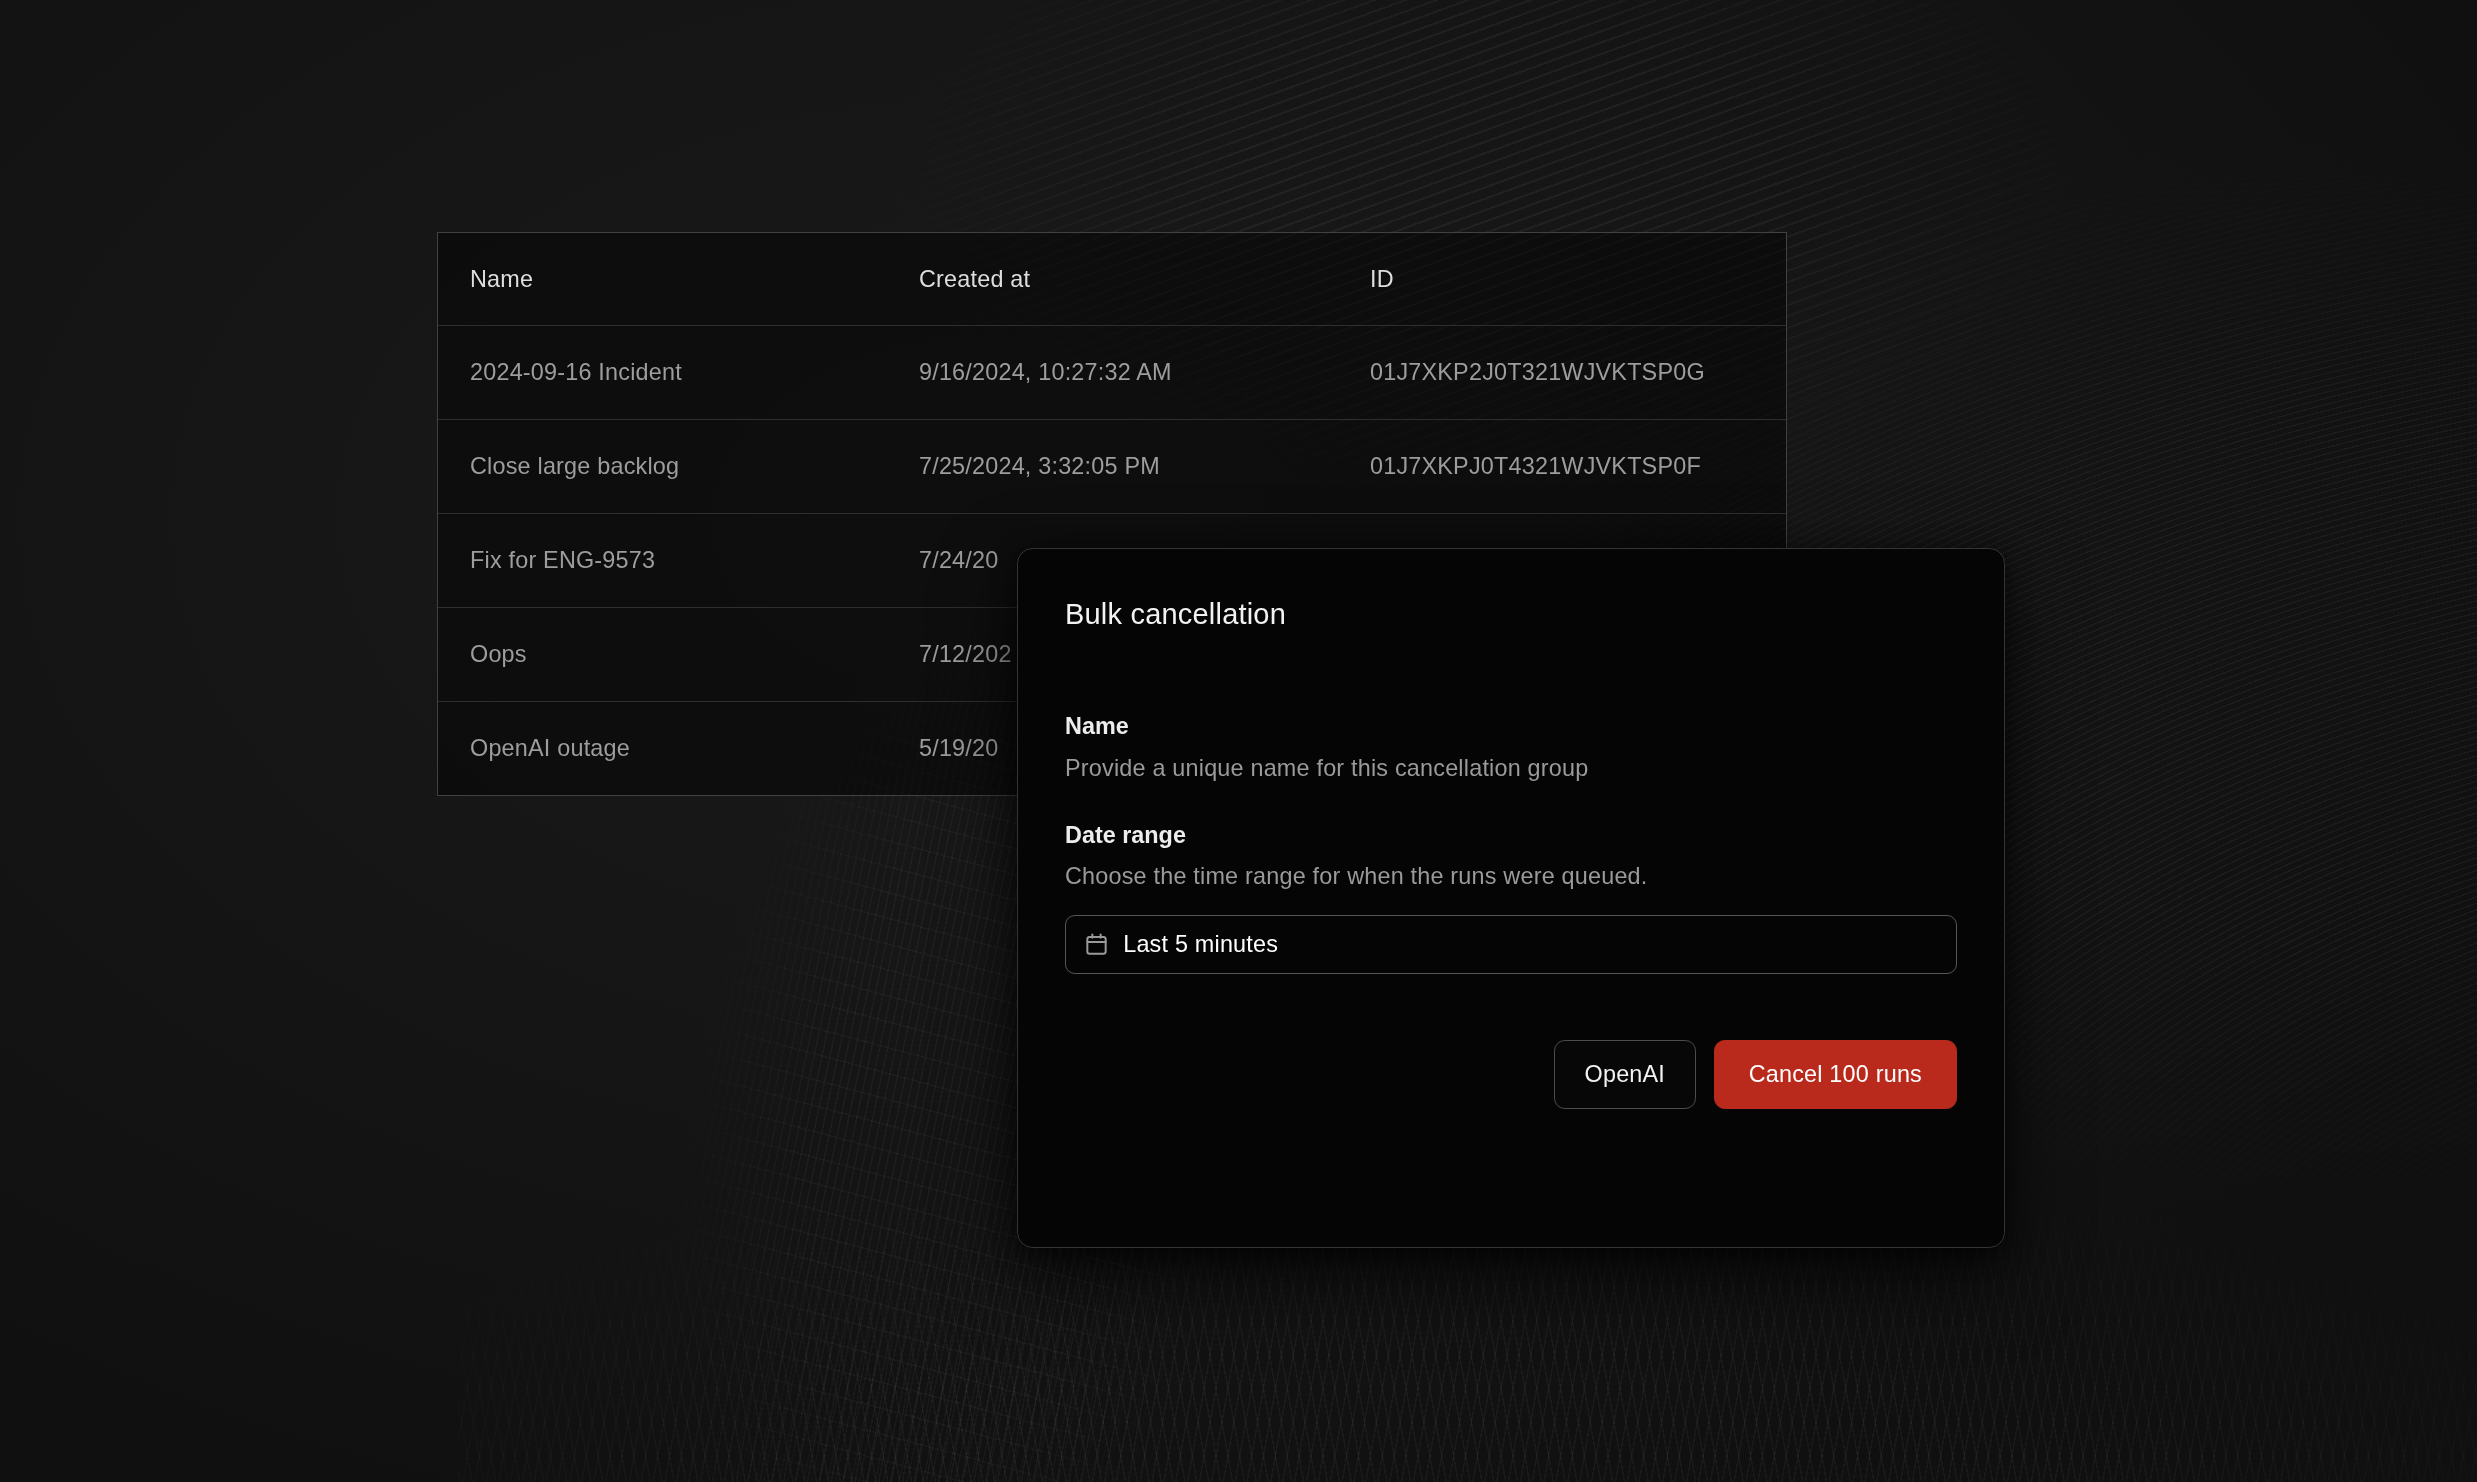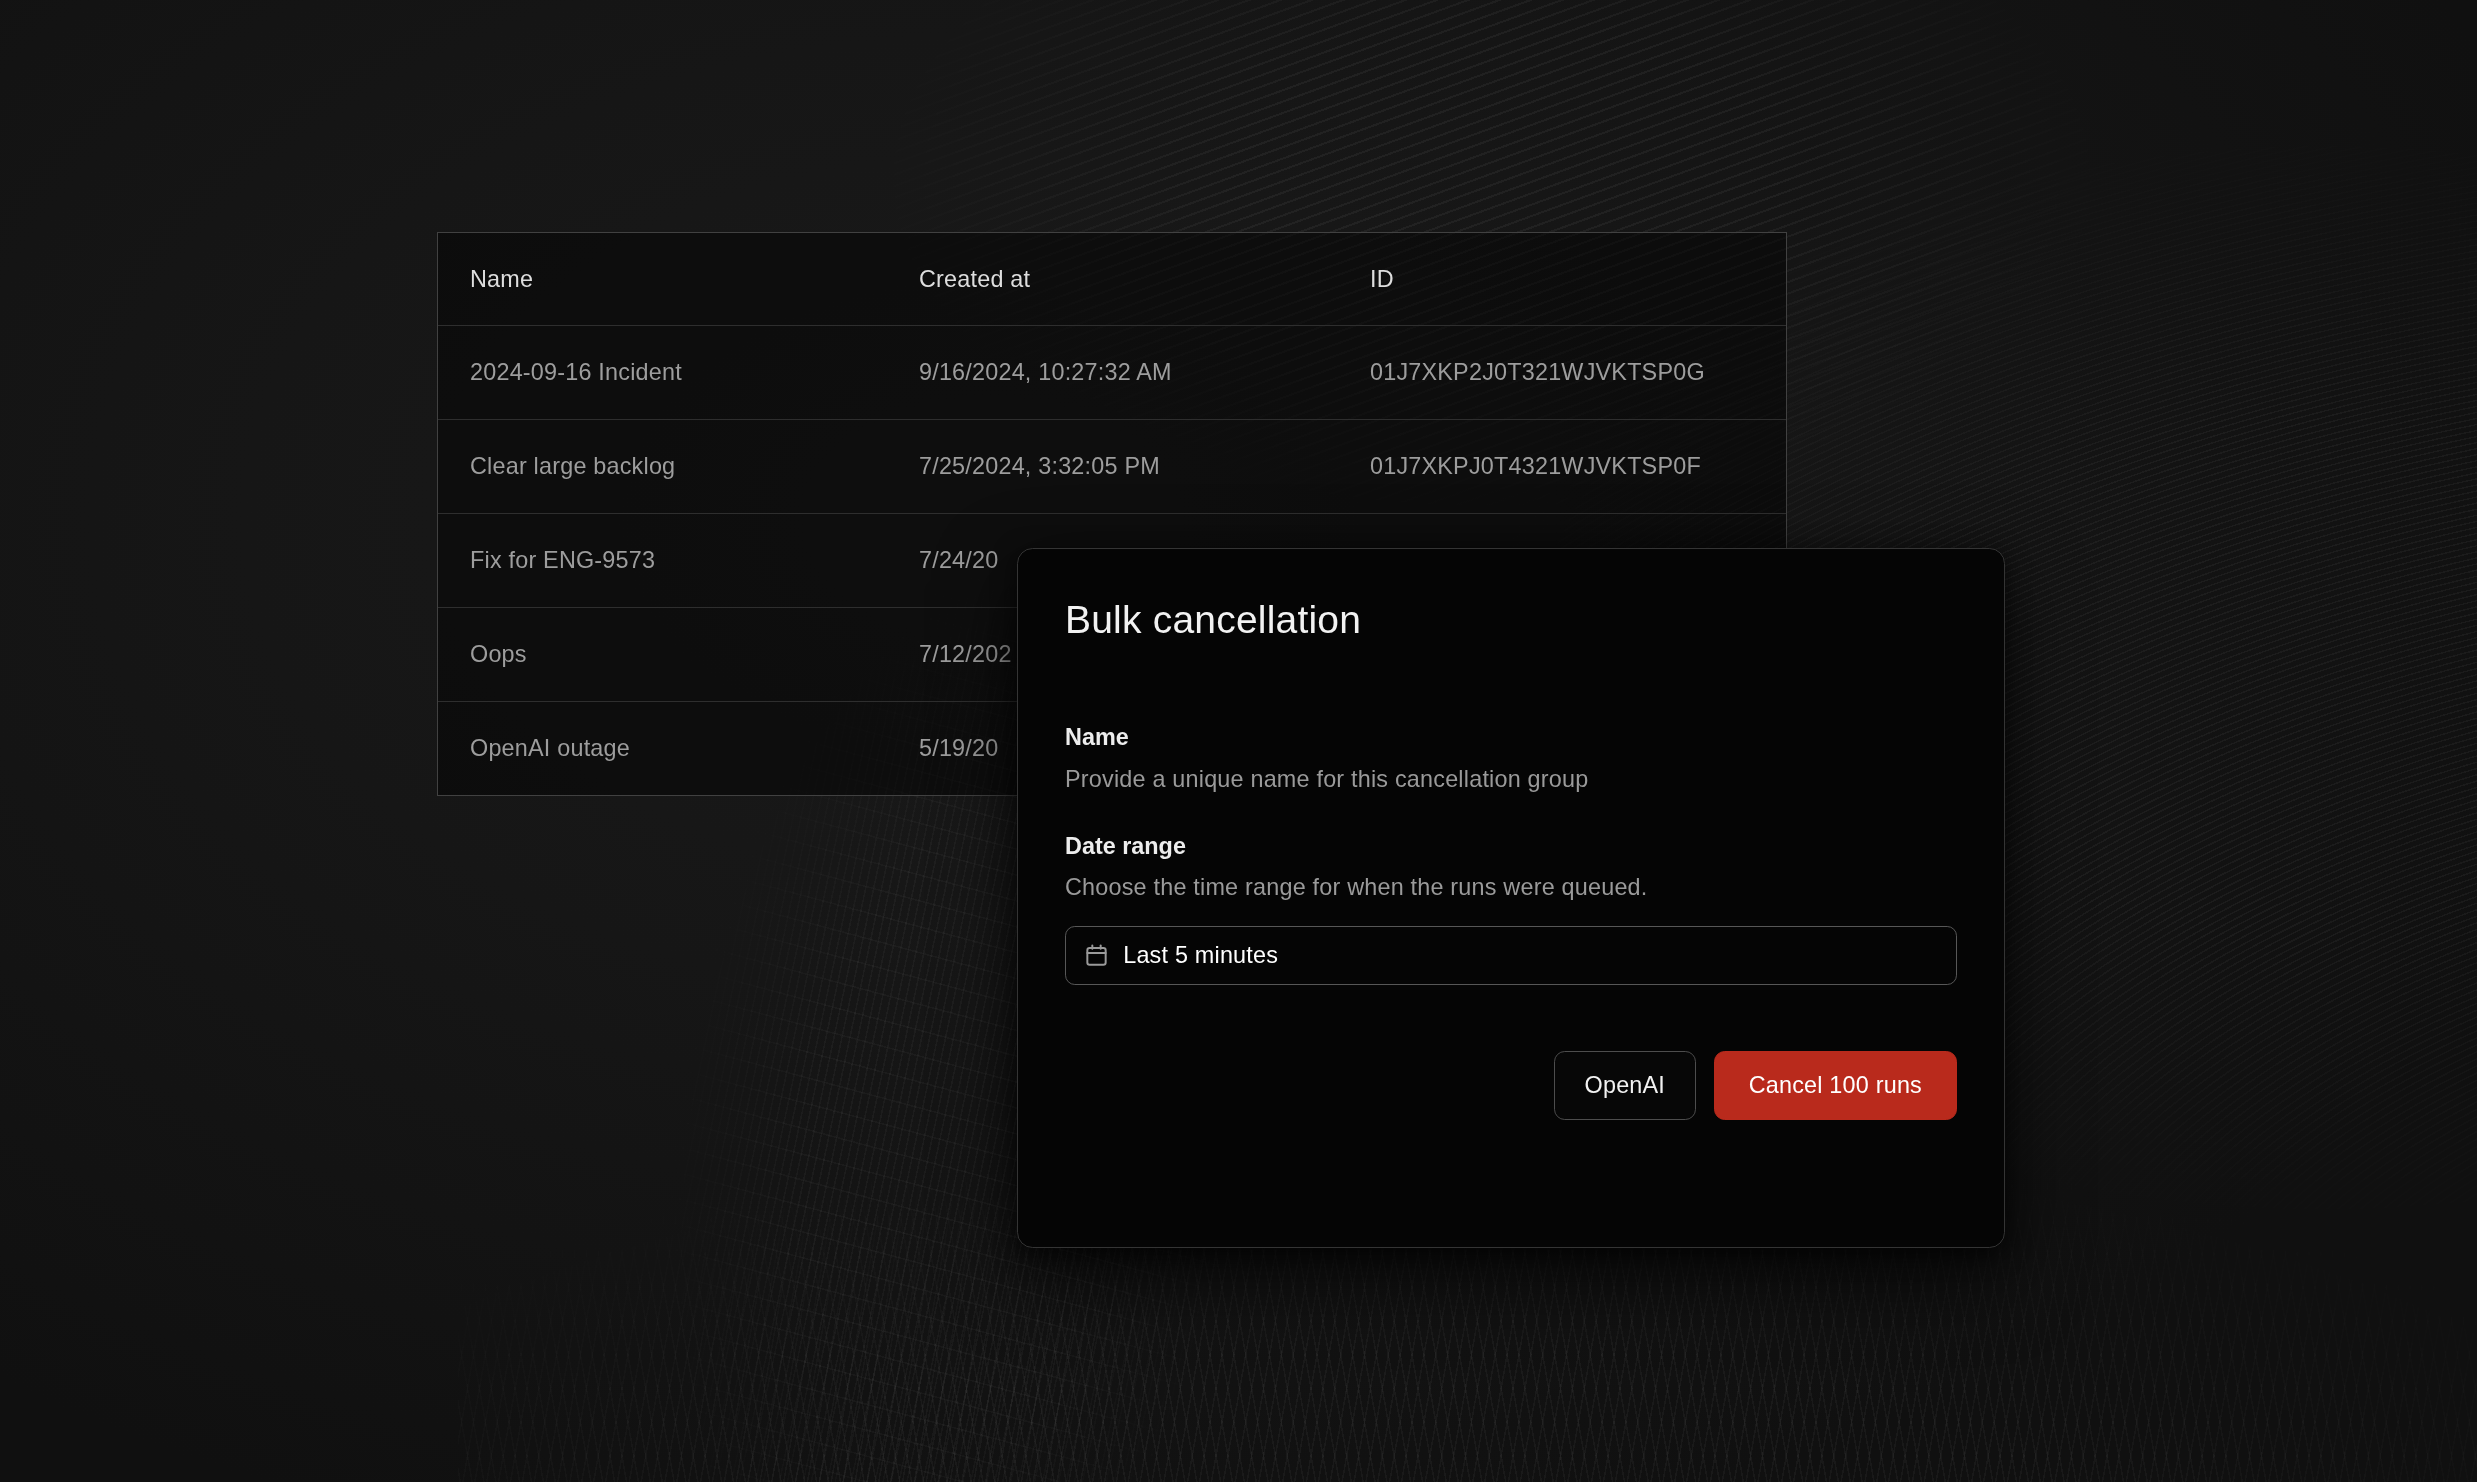--- a/index.html
+++ b/index.html
@@ -49,21 +49,21 @@
   .tr{display:grid;grid-template-columns:449px 451px 1fr;align-items:center;height:93px;border-top:1px solid #2e2e2e;}
   .tr.head{height:92px;border-top:none;color:#dedede;}
   .td{padding-left:32px;white-space:nowrap;overflow:hidden;letter-spacing:0.2px;}
   
   .modal{
     position:absolute;left:1017px;top:548px;width:988px;height:700px;box-sizing:border-box;
     background:#050505;border:1px solid #343434;border-radius:15.6px;
     box-shadow:0 29px 78px rgba(0,0,0,0.7), 0 5.9px 23.4px rgba(0,0,0,0.55);
     padding:47px;color:#eaeaea;
   }
-  .modal-title{margin:2px 0 0 0;font-size:39px;font-weight:500;color:#f2f2f2;letter-spacing:0.2px;}
+  .modal-title{margin:2px 0 0 0;font-size:29px;font-weight:500;color:#f2f2f2;letter-spacing:0.2px;}
   .field-label{margin-top:82px;font-size:23.4px;font-weight:700;color:#ededed;line-height:27px;}
   .field-label.second{margin-top:40px;}
   .field-desc{margin-top:14.6px;font-size:23.4px;color:#9a9a9a;line-height:27px;letter-spacing:0.2px;}
   .text-input{
     margin-top:24.4px;width:100%;box-sizing:border-box;height:59px;
     background:transparent;border:1px solid #575757;border-radius:9.8px;
     color:#eaeaea;font-size:23.4px;font-family:"Liberation Sans", sans-serif;
     padding:0 19.5px;outline:none;display:block;letter-spacing:0.2px;
   }
   .select-box{
@@ -97,21 +97,21 @@
       <div class="td">Created at</div>
       <div class="td">ID</div>
     </div>
 
     <div class="tr">
       <div class="td">2024-09-16 Incident</div>
       <div class="td">9/16/2024, 10:27:32 AM</div>
       <div class="td">01J7XKP2J0T321WJVKTSP0G</div>
     </div>
     <div class="tr">
-      <div class="td">Clear large backlog</div>
+      <div class="td">Close large backlog</div>
       <div class="td">7/25/2024, 3:32:05 PM</div>
       <div class="td">01J7XKPJ0T4321WJVKTSP0F</div>
     </div>
     <div class="tr">
       <div class="td">Fix for ENG-9573</div>
       <div class="td">7/24/20</div>
       <div class="td"></div>
     </div>
     <div class="tr">
       <div class="td">Oops</div>

